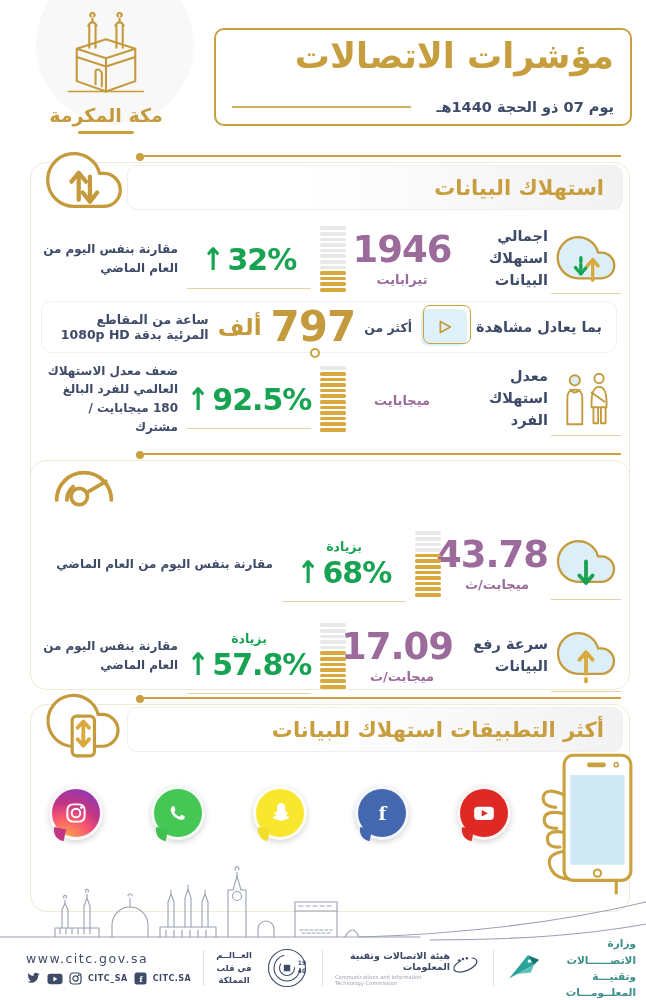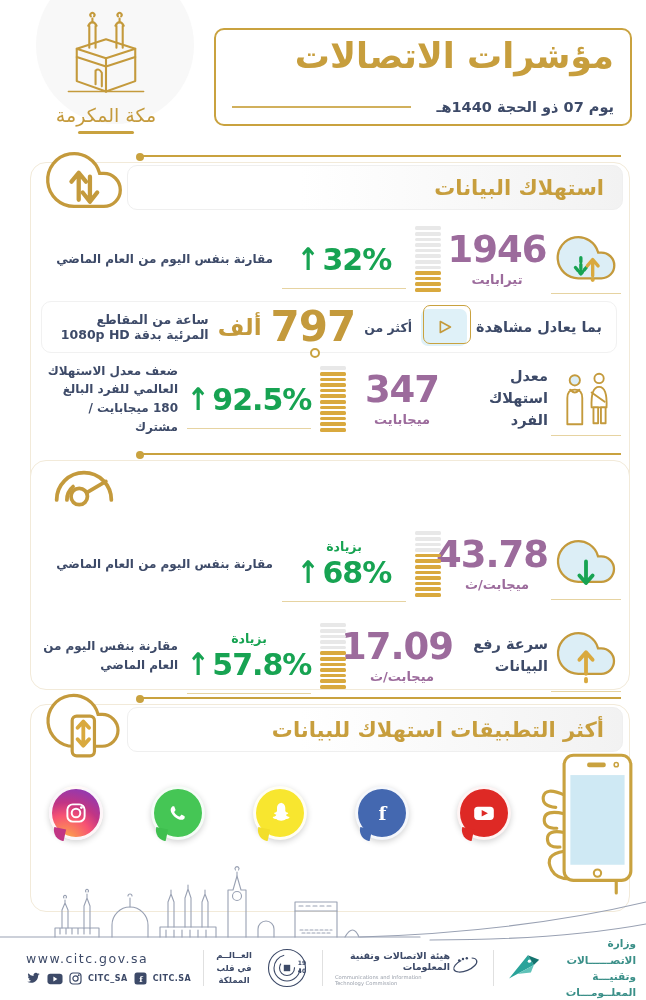--- a/index.html
+++ b/index.html
@@ -4,21 +4,21 @@
 <style>
   * { margin:0; padding:0; box-sizing:border-box; }
   body { background:#ffffff; font-family:"DejaVu Sans","Liberation Sans",sans-serif; }
   .page { position:relative; width:646px; height:1000px; background:#fff; overflow:hidden;
           direction:rtl; margin:0 auto; }
 
   
   .mecca-circle { position:absolute; left:36px; top:-34px; width:158px; height:158px;
                   border-radius:50%; background:#f8f8f8; }
   .mecca { position:absolute; left:28px; top:8px; width:156px; text-align:center; }
-  .mecca-label { color:#c49a3c; font-weight:normal; font-size:19px; margin-top:-2px; }
+  .mecca-label { color:#c49a3c; font-weight:bold; font-size:19px; margin-top:-2px; }
   .mecca-underline { width:56px; height:2.5px; background:#c9a23f; margin:5px auto 0; border-radius:2px; }
 
   .title-box { position:absolute; right:14px; top:28px; left:214px; height:98px;
                border:2.5px solid #c9a23f; border-radius:10px; padding:6px 16px 9px;
                display:flex; flex-direction:column; justify-content:space-between; background:#fff; }
   .title { color:#c79e3d; font-size:35px; font-weight:bold; text-align:right; line-height:1.15; }
   .date-row { display:flex; align-items:center; gap:26px; }
   .date { color:#3d4a68; font-weight:bold; font-size:14.5px; white-space:nowrap; }
   .date-line { flex:1; border-top:2px solid #c9a23f; opacity:.85; }
 
@@ -162,20 +162,21 @@
         <div class="icon-wrap">
           <svg width="62" height="54" viewBox="0 0 24 21">
             <path d="M18 8 h-1.26 A8 8 0 1 0 9 18 h9 a5 5 0 0 0 0-10 z" fill="#dceef6" stroke="#c49a3c" stroke-width="0.9"></path>
             <g stroke-width="1.3" fill="none" stroke-linecap="round" stroke-linejoin="round">
               <path d="M10 10 v6 M7.9 13.8 L10 16.3 L12.1 13.8" stroke="#17a352" stroke-dasharray="1.6 1"></path>
               <path d="M14.6 17 v-6 M12.5 13.2 L14.6 10.7 L16.7 13.2" stroke="#d9a93e"></path>
               <path d="M14.6 18.6 v.01" stroke="#d9a93e" stroke-width="1.6"></path>
             </g>
           </svg>
         </div>
+        <div class="lbl">اجمالي استهلاك البيانات</div>
         <div class="val">
           <div class="num">1946</div>
           <div class="unit">تيرابايت</div>
         </div>
         <div class="meter">
             <div class="bar fill"></div>
             <div class="bar fill"></div>
             <div class="bar fill"></div>
             <div class="bar fill"></div>
             <div class="bar empty"></div>
@@ -219,21 +220,20 @@
               <path d="M13 21 q5 6 10 0"></path>
               <circle cx="44" cy="9" r="5" fill="#ffffff"></circle>
               <path d="M36 40 q-1-22 8-22 q9 0 8 22 Z" fill="#ffffff"></path>
               <path d="M36 24 L50 34"></path>
               <path d="M38 40 h5 V57 h-5 Z M46 40 h5 V57 h-5 Z" fill="#ffffff"></path>
             </g>
           </svg>
         </div>
         <div class="lbl">معدل استهلاك الفرد</div>
         <div class="val">
-          <div class="num">347</div>
           <div class="unit">ميجابايت</div>
         </div>
         <div class="meter">
             <div class="bar fill"></div>
             <div class="bar fill"></div>
             <div class="bar fill"></div>
             <div class="bar fill"></div>
             <div class="bar fill"></div>
             <div class="bar fill"></div>
             <div class="bar fill"></div>

